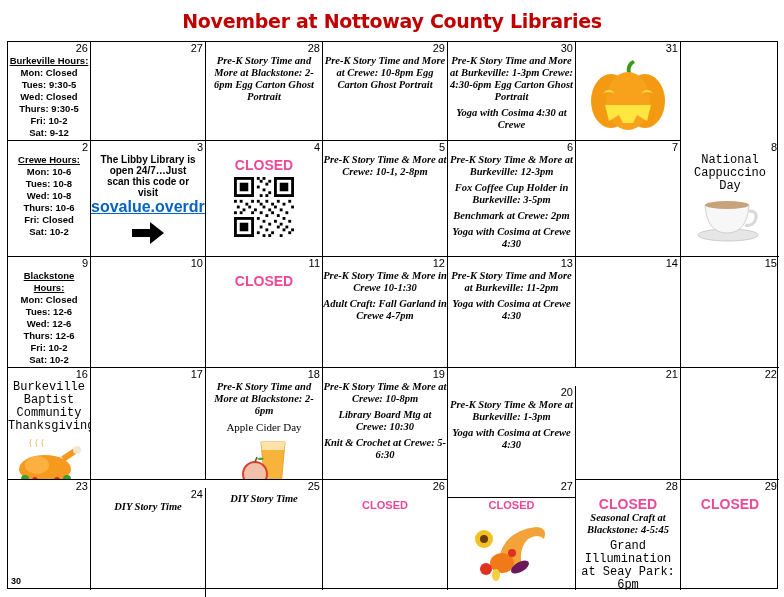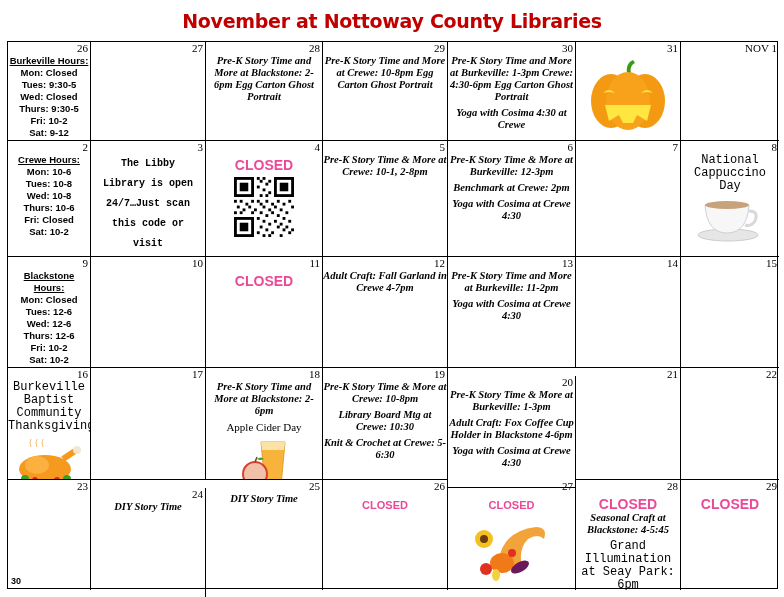--- a/index.html
+++ b/index.html
@@ -1,29 +1,29 @@
 <!DOCTYPE html>
 <html><head>
 <meta charset="utf-8">
 <style>
   html,body{margin:0;padding:0;background:#fff;}
   body{width:784px;height:597px;position:relative;overflow:hidden;font-family:"Liberation Sans",sans-serif;color:#000;}
   .title{position:absolute;left:0;top:10px;width:784px;text-align:center;font-family:"DejaVu Sans",sans-serif;font-weight:bold;font-size:19px;color:#c00000;letter-spacing:-0.3px;}
   .grid{position:absolute;left:7px;top:41px;width:771px;height:548px;border:1.5px solid #000;box-sizing:border-box;}
   .cell{position:absolute;box-sizing:border-box;border-right:1.5px solid #000;border-bottom:1.5px solid #000;overflow:hidden;}
-  .daynum{position:absolute;right:2px;top:0px;font-family:Liberation Serif, serif;font-size:11px;line-height:12px;}
+  .daynum{position:absolute;right:2px;top:0px;font-family:Liberation Sans, sans-serif;font-size:11px;line-height:12px;}
   .content{position:absolute;left:0;right:0;top:13px;text-align:center;}
   .hours{font-family:"Liberation Sans",sans-serif;font-weight:bold;font-size:9.5px;line-height:12px;}
   .hours .hdr{text-decoration:underline;}
   .ev{font-family:"Liberation Serif",serif;font-style:italic;font-weight:bold;font-size:10.5px;line-height:12px;margin-bottom:4px;}
   .closed{font-family:"Liberation Sans",sans-serif;font-weight:bold;color:#ec4899;font-size:14px;line-height:16px;}
   .closed.sm{font-size:11px;}
   .plain{font-family:Liberation Mono, monospace;font-size:12px;line-height:13px;}
   .serifplain{font-family:"Liberation Serif",serif;font-size:11px;line-height:13px;margin-bottom:4px;}
-  .libby{font-family:Liberation Mono, monospace;font-weight:bold;font-size:10px;line-height:20px;}
+  .libby{font-family:Liberation Sans, sans-serif;font-weight:bold;font-size:10px;line-height:11px;}
   .link{color:#0563c1;text-decoration:underline;font-weight:bold;font-size:16px;}
   .corner30{position:absolute;left:3px;bottom:4px;font-size:9px;font-weight:bold;}
   .icon{display:block;margin:4px auto 0;}
 </style>
 </head>
 <body>
 
 <div class="title">November at Nottoway County Libraries</div>
 <div class="grid" id="grid">
     <div class="cell" style="left: 0px; top: 0px; width: 83px; height: 99px;">
@@ -69,24 +69,20 @@
         <span class="icon"><svg width="78" height="72" viewBox="0 0 78 72">
             <path d="M38 14 C37 8 39 3 44 1 L46 4 C42 6 41 10 42 14Z" fill="#3a9a1a"></path>
             <ellipse cx="22" cy="42" rx="20" ry="27" fill="#f39a12"></ellipse>
             <ellipse cx="56" cy="42" rx="20" ry="27" fill="#f39a12"></ellipse>
             <ellipse cx="39" cy="42" rx="22" ry="29" fill="#f7a21a"></ellipse>
             <path d="M14 34 Q20 28 26 34 Q20 32 14 34Z" fill="#ffe640"></path>
             <path d="M52 34 Q58 28 64 34 Q58 32 52 34Z" fill="#ffe640"></path>
             <path d="M16 46 L62 46 L58 62 L48 56 L44 64 L34 64 L30 56 L20 62Z" fill="#ffe640"></path>
           </svg></span>
       </div>
-    </div>
-    <div class="cell" style="left: 673px; top: 0px; width: 98px; height: 99px; border-right: none;">
-      <span class="daynum">NOV 1</span>
-      <div class="content"></div>
     </div>
     <div class="cell" style="left: 0px; top: 99px; width: 83px; height: 116px;">
       <span class="daynum">2</span>
       <div class="content">
         <div class="hours">
           <div class="hdr">Crewe Hours:</div>
           <div>Mon: 10-6</div>
           <div>Tues: 10-8</div>
           <div>Wed: 10-8</div>
           <div>Thurs: 10-6</div>
@@ -183,20 +179,21 @@
     <div class="cell" style="left: 315px; top: 99px; width: 125px; height: 116px;">
       <span class="daynum">5</span>
       <div class="content">
         <div class="ev">Pre-K Story Time &amp; More at Crewe: 10-1, 2-8pm</div>
       </div>
     </div>
     <div class="cell" style="left: 440px; top: 99px; width: 128px; height: 116px;">
       <span class="daynum">6</span>
       <div class="content">
         <div class="ev">Pre-K Story Time &amp; More at Burkeville: 12-3pm</div>
+        <div class="ev">Fox Coffee Cup Holder in Burkeville: 3-5pm</div>
         <div class="ev">Benchmark at Crewe: 2pm</div>
         <div class="ev">Yoga with Cosima at Crewe 4:30</div>
       </div>
     </div>
     <div class="cell" style="left: 568px; top: 99px; width: 105px; height: 116px;">
       <span class="daynum">7</span>
       <div class="content"></div>
     </div>
     <div class="cell" style="left: 673px; top: 99px; width: 98px; height: 116px; border-right: none;">
       <span class="daynum">8</span>
@@ -230,20 +227,21 @@
     </div>
     <div class="cell" style="left: 198px; top: 215px; width: 117px; height: 111px;">
       <span class="daynum">11</span>
       <div class="content">
         <div class="closed" style="margin-top:3px">CLOSED</div>
       </div>
     </div>
     <div class="cell" style="left: 315px; top: 215px; width: 125px; height: 111px;">
       <span class="daynum">12</span>
       <div class="content">
+        <div class="ev">Pre-K Story Time &amp; More in Crewe 10-1:30</div>
         <div class="ev">Adult Craft: Fall Garland in Crewe 4-7pm</div>
       </div>
     </div>
     <div class="cell" style="left: 440px; top: 215px; width: 128px; height: 111px;">
       <span class="daynum">13</span>
       <div class="content">
         <div class="ev">Pre-K Story Time and More at Burkeville: 11-2pm</div>
         <div class="ev">Yoga with Cosima at Crewe 4:30</div>
       </div>
     </div>
@@ -292,25 +290,24 @@
       </div>
     </div>
     <div class="cell" style="left: 315px; top: 326px; width: 125px; height: 112px;">
       <span class="daynum">19</span>
       <div class="content">
         <div class="ev">Pre-K Story Time &amp; More at Crewe: 10-8pm</div>
         <div class="ev">Library Board Mtg at Crewe: 10:30</div>
         <div class="ev">Knit &amp; Crochet at Crewe: 5-6:30</div>
       </div>
     </div>
-    <div class="cell" style="left: 440px; top: 334px; width: 128px; height: 112px;">
+    <div class="cell" style="left: 440px; top: 344px; width: 128px; height: 112px;">
       <span class="daynum">20</span>
       <div class="content">
         <div class="ev">Pre-K Story Time &amp; More at Burkeville: 1-3pm</div>
-        <div class="ev">Adult Craft: Fox Coffee Cup Holder in Blackstone 4-6pm</div>
         <div class="ev">Yoga with Cosima at Crewe 4:30</div>
       </div>
     </div>
     <div class="cell" style="left: 568px; top: 326px; width: 105px; height: 112px;">
       <span class="daynum">21</span>
       <div class="content"></div>
     </div>
     <div class="cell" style="left: 673px; top: 326px; width: 98px; height: 112px; border-right: none;">
       <span class="daynum">22</span>
       <div class="content"></div>

